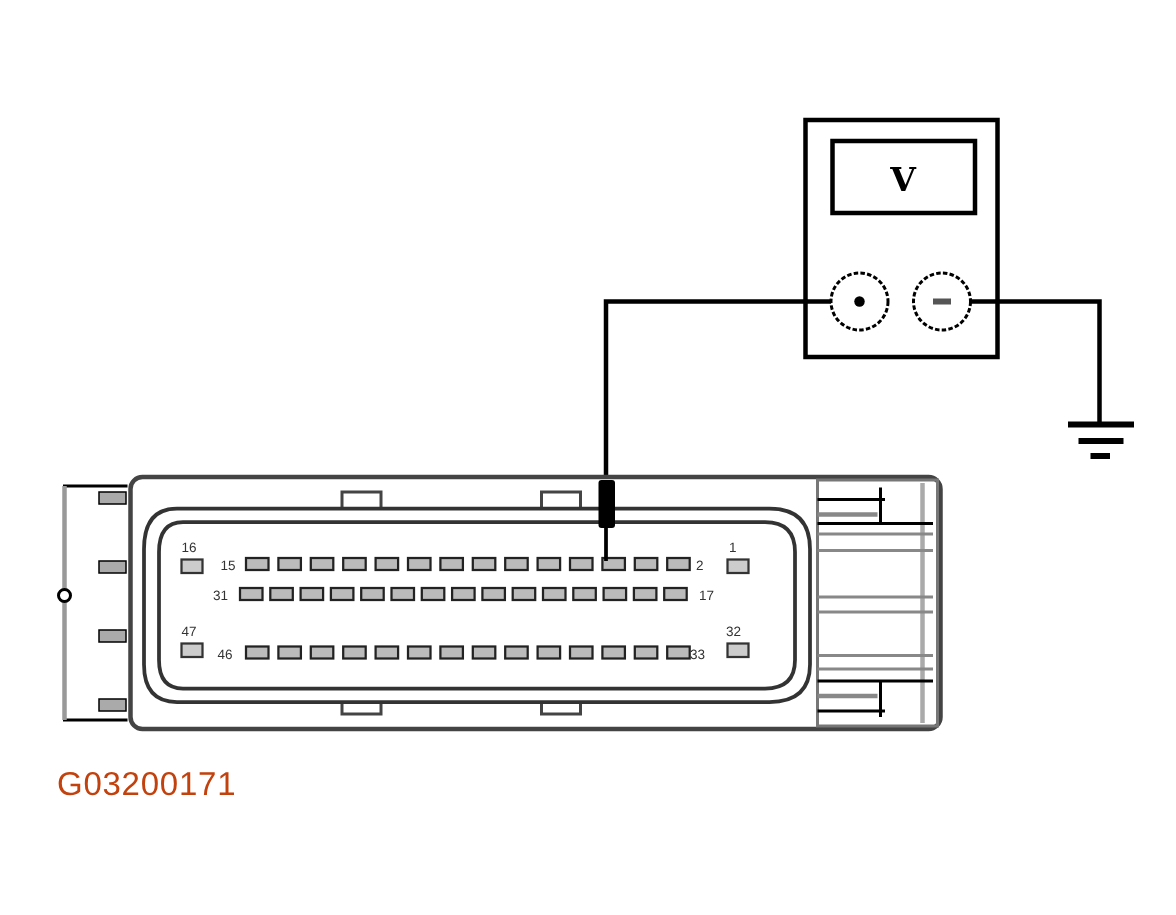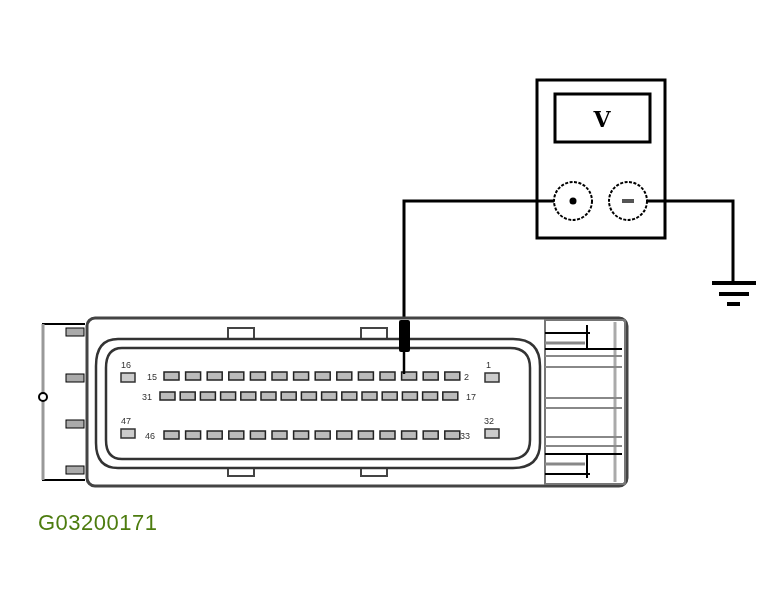--- a/index.html
+++ b/index.html
@@ -1,20 +1,20 @@
 <!DOCTYPE html>
 <html><head>
 <meta charset="utf-8">
 <style>
   html, body { margin: 0; padding: 0; background: #ffffff; }
   body { width: 784px; height: 610px; position: relative; overflow: hidden;
          font-family: "Liberation Sans", sans-serif; }
   #diagram { position: absolute; left: 0; top: 0; }
   .caption { position: absolute; left: 38px; top: 510px; font-size: 22px;
-             color: #4d7c0f; font-family: "Liberation Sans", sans-serif; letter-spacing: 0.5px; }
+             color: #c2410c; font-family: "Liberation Sans", sans-serif; letter-spacing: 0.5px; }
   .pinlabel { font-family: "Liberation Sans", sans-serif; font-size: 9px; fill: #333; }
   .meter-v { font-family: "DejaVu Serif", serif; font-size: 22px; font-weight: bold; fill: #000; }
 </style>
 </head>
 <body>
 
 <svg id="diagram" width="784" height="610" viewBox="0 0 784 610" xmlns="http://www.w3.org/2000/svg">
 
   <g>
     <rect x="537" y="80" width="128" height="158" fill="#fff" stroke="#000" stroke-width="3"></rect>

